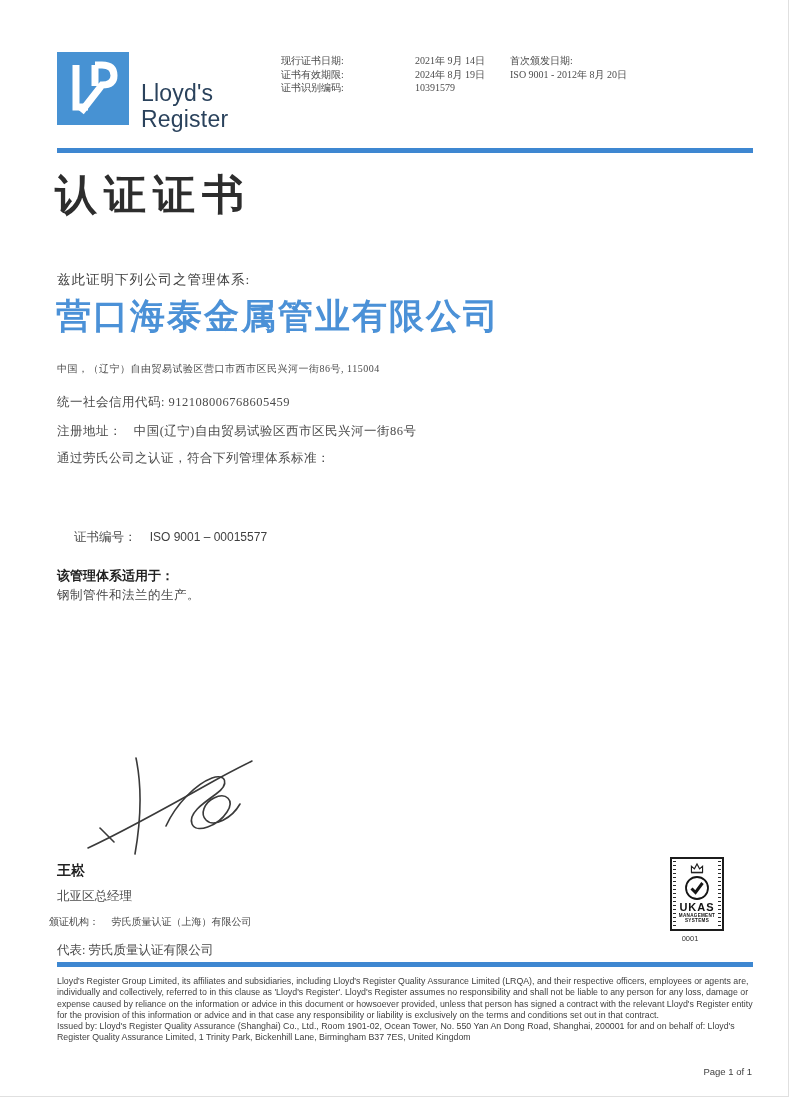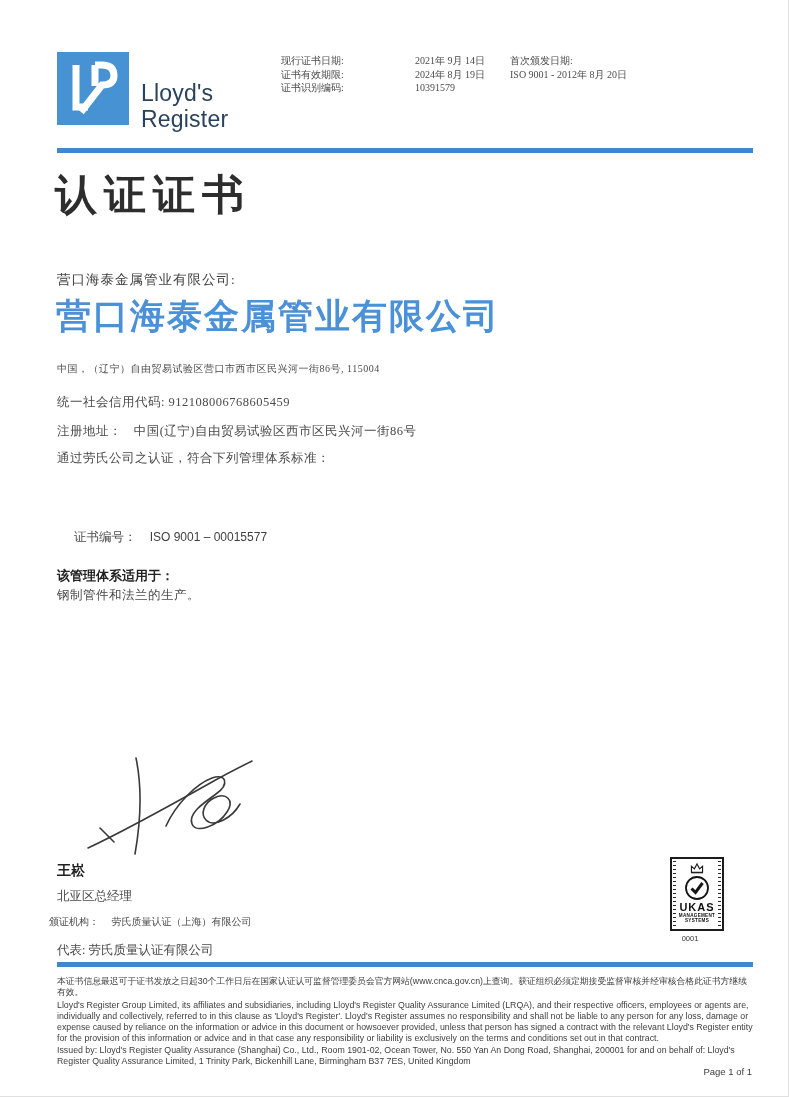--- a/index.html
+++ b/index.html
@@ -126,21 +126,21 @@
     </div>
   </div>
   <div class="hdr-first">
     <div>首次颁发日期:</div>
     <div>ISO 9001 - 2012年 8月 20日</div>
   </div>
 
   <div class="bar bar-top"></div>
 
   <div class="doc-title">认证证书</div>
-  <div class="intro">营口海泰金属管业有限公司:</div>
+  <div class="intro">兹此证明下列公司之管理体系:</div>
   <div class="company">营口海泰金属管业有限公司</div>
   <div class="line-address">中国，（辽宁）自由贸易试验区营口市西市区民兴河一街86号, 115004</div>
   <div class="line-credit">
     <span>统一社会信用代码:</span>
     <span>912108006768605459</span>
   </div>
   <div class="line-regaddr">
     <span>注册地址：</span>
     <span style="margin-left:8px;">中国(辽宁)自由贸易试验区西市区民兴河一街86号</span>
   </div>
@@ -192,20 +192,19 @@
       <div class="ukas-name">UKAS</div>
       <div class="ukas-sub">MANAGEMENT</div>
       <div class="ukas-sub">SYSTEMS</div>
     </div>
     <div class="ukas-num">0001</div>
   </div>
 
   <div class="bar bar-bottom"></div>
 
   <div class="footer">
-    <div class="cn">本证书信息最迟可于证书发放之日起30个工作日后在国家认证认可监督管理委员会官方网站(www.cnca.gov.cn)上查询。获证组织必须定期接受监督审核并经审核合格此证书方继续有效。</div>
     <div>Lloyd's Register Group Limited, its affiliates and subsidiaries, including Lloyd's Register Quality Assurance Limited (LRQA), and their respective officers, employees or agents are, individually and collectively, referred to in this clause as 'Lloyd's Register'. Lloyd's Register assumes no responsibility and shall not be liable to any person for any loss, damage or expense caused by reliance on the information or advice in this document or howsoever provided, unless that person has signed a contract with the relevant Lloyd's Register entity for the provision of this information or advice and in that case any responsibility or liability is exclusively on the terms and conditions set out in that contract.</div>
     <div>Issued by: Lloyd's Register Quality Assurance (Shanghai) Co., Ltd., Room 1901-02, Ocean Tower, No. 550 Yan An Dong Road, Shanghai, 200001 for and on behalf of: Lloyd's Register Quality Assurance Limited, 1 Trinity Park, Bickenhill Lane, Birmingham B37 7ES, United Kingdom</div>
   </div>
 
   <div class="page-indicator">Page 1 of 1</div>
 
 </div>
 
 </body></html>

